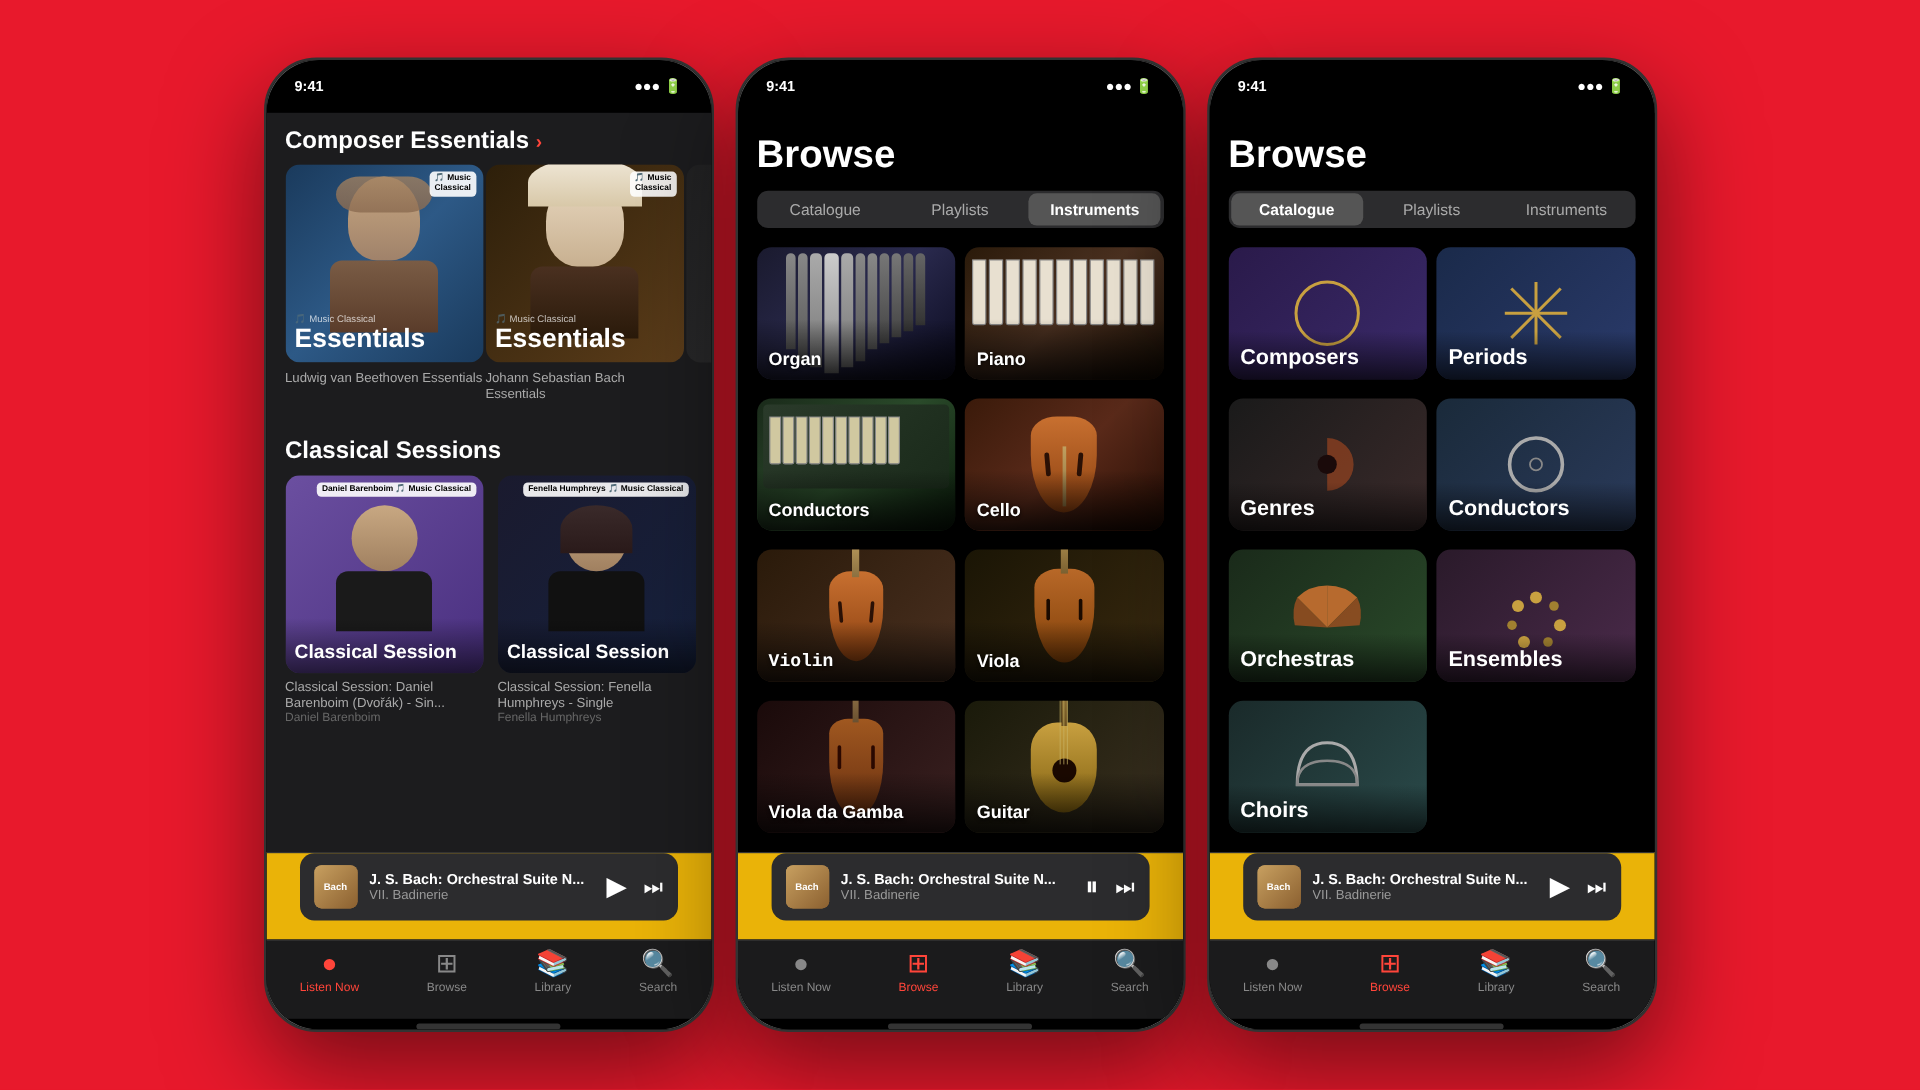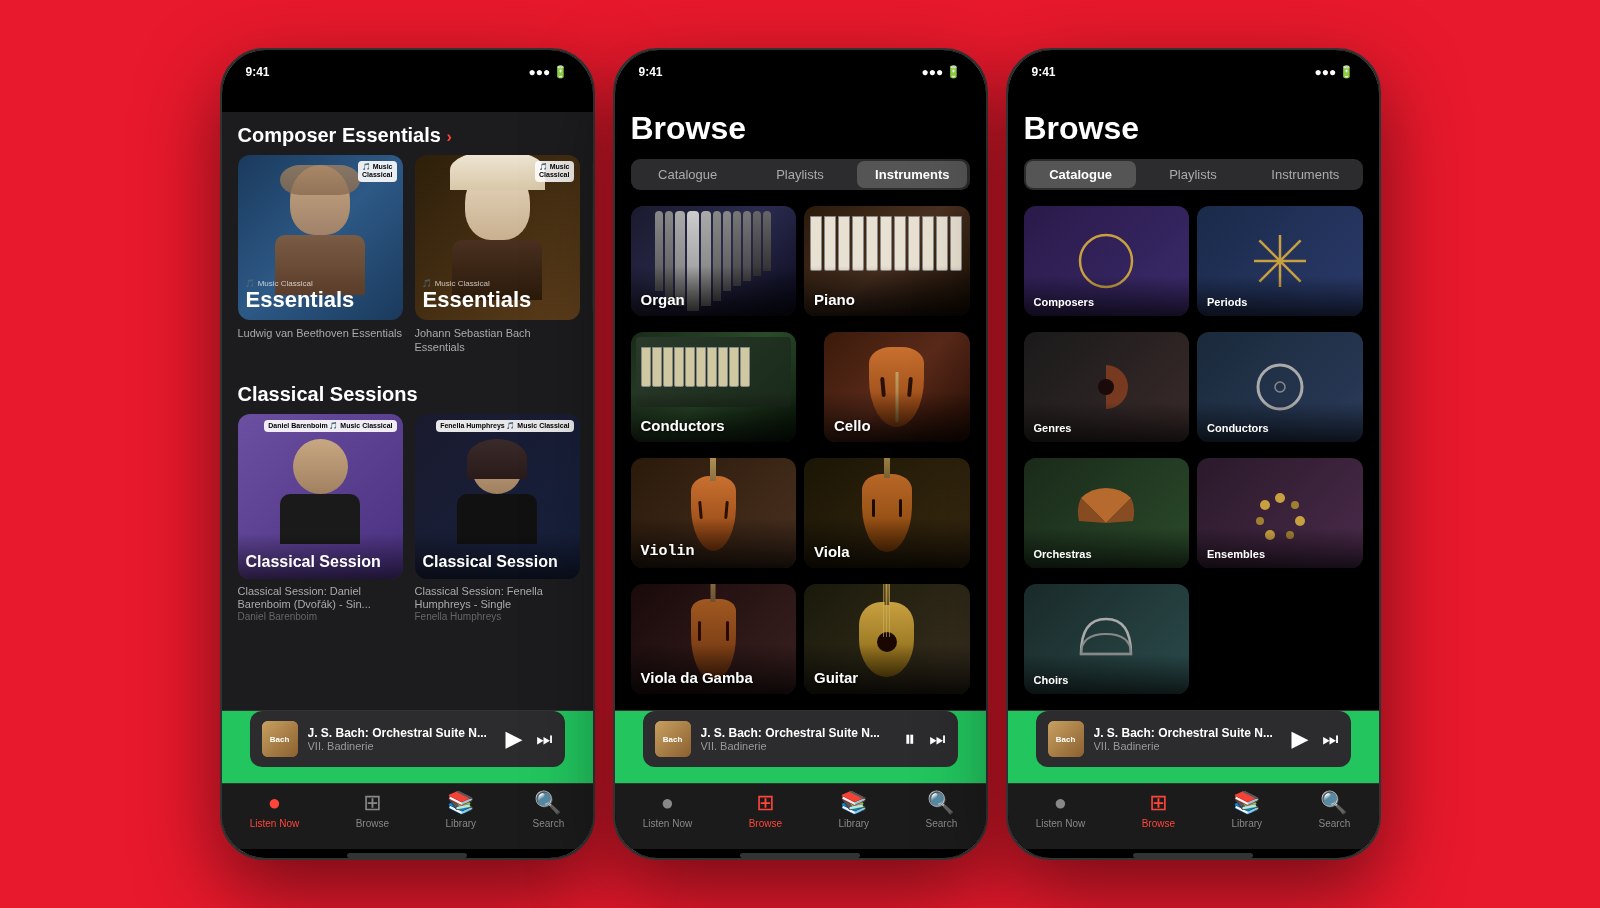--- a/index.html
+++ b/index.html
@@ -69,21 +69,21 @@
 
     .section-title {
       color: #fff;
       font-size: 20px;
       font-weight: 700;
       padding: 12px 16px 8px;
     }
 
     .essentials-row {
       display: flex;
-      gap: 12px;
+      gap: 2px;
       padding: 0 16px 16px;
       overflow-x: hidden;
     }
 
     .essentials-card {
       width: 165px;
       flex-shrink: 0;
     }
 
     .essentials-img {
@@ -217,21 +217,21 @@
 
     .session-label {
       font-size: 16px;
       color: #fff;
       font-weight: 700;
       line-height: 1.1;
     }
 
     
     .player-bar {
-      background: #22c55e;
+      background: #eab308;
       border-top: 1px solid #333;
       padding: 0 28px 8px;
       flex-shrink: 0;
     }
 
     .player-inner {
       background: #2c2c2e;
       border-radius: 12px;
       padding: 10px 12px;
       display: flex;
@@ -409,21 +409,21 @@
       color: #fff;
       font-size: 15px;
       font-weight: 700;
       text-shadow: 0 1px 3px rgba(0,0,0,0.8);
     }
 
     
     .piano-bg { background: linear-gradient(135deg, #2a1a0a 0%, #4a3020 50%, #1a0f05 100%); }
     .organ-bg { background: linear-gradient(135deg, #1a1a2e 0%, #2a2a4e 50%, #0a0a1e 100%); }
     .harpsichord-bg { background: linear-gradient(135deg, #1a2a1a 0%, #2a4a2a 50%, #0a1a0a 100%); }
-    .cello-bg { background: linear-gradient(135deg, #3a1a0a 0%, #5a2a1a 50%, #2a0f05 100%); margin-left: 20px; }
+    .cello-bg { background: linear-gradient(135deg, #3a1a0a 0%, #5a2a1a 50%, #2a0f05 100%); }
     .violin-bg { background: linear-gradient(135deg, #2a1a0a 0%, #4a3020 100%); font-family: Liberation Mono, monospace; }
     .viola-bg { background: linear-gradient(135deg, #1a1505 0%, #3a2a10 100%); }
     .viola-gamba-bg { background: linear-gradient(135deg, #1a0a0a 0%, #3a2020 100%); }
     .guitar-bg { background: linear-gradient(135deg, #1a1a0a 0%, #3a3020 100%); }
 
     
     .catalogue-grid {
       display: grid;
       grid-template-columns: 1fr 1fr;
       gap: 8px;
@@ -445,21 +445,21 @@
     .catalogue-bg {
       width: 100%;
       height: 100%;
       display: flex;
       align-items: flex-end;
       padding: 8px 10px;
     }
 
     .catalogue-name {
       color: #fff;
-      font-size: 11px;
+      font-size: 18px;
       font-weight: 700;
     }
 
     
     .composers-bg { background: linear-gradient(135deg, #2a1a4a 0%, #3a2a6a 100%); }
     .periods-bg { background: linear-gradient(135deg, #1a2a4a 0%, #2a3a6a 100%); }
     .genres-bg { background: linear-gradient(135deg, #1a1a1a 0%, #3a2a2a 100%); }
     .conductors-bg { background: linear-gradient(135deg, #1a2a3a 0%, #2a3a5a 100%); }
     .orchestras-bg { background: linear-gradient(135deg, #1a2a1a 0%, #2a4a2a 100%); }
     .soloists-bg { background: linear-gradient(135deg, #2a1a1a 0%, #4a2a2a 100%); }
@@ -470,21 +470,20 @@
     .pause-btn {
       color: #fff;
       font-size: 22px;
       cursor: pointer;
     }
 
     .phone1-scroll {
       flex: 1;
       overflow-y: scroll;
       background: #1c1c1e;
-      margin-top: 18px;
     }
     .phone1-scroll::-webkit-scrollbar { display: none; }
 
   </style>
 </head>
 <body>
 
 <div class="phones-container">
 
   <div class="phone">

